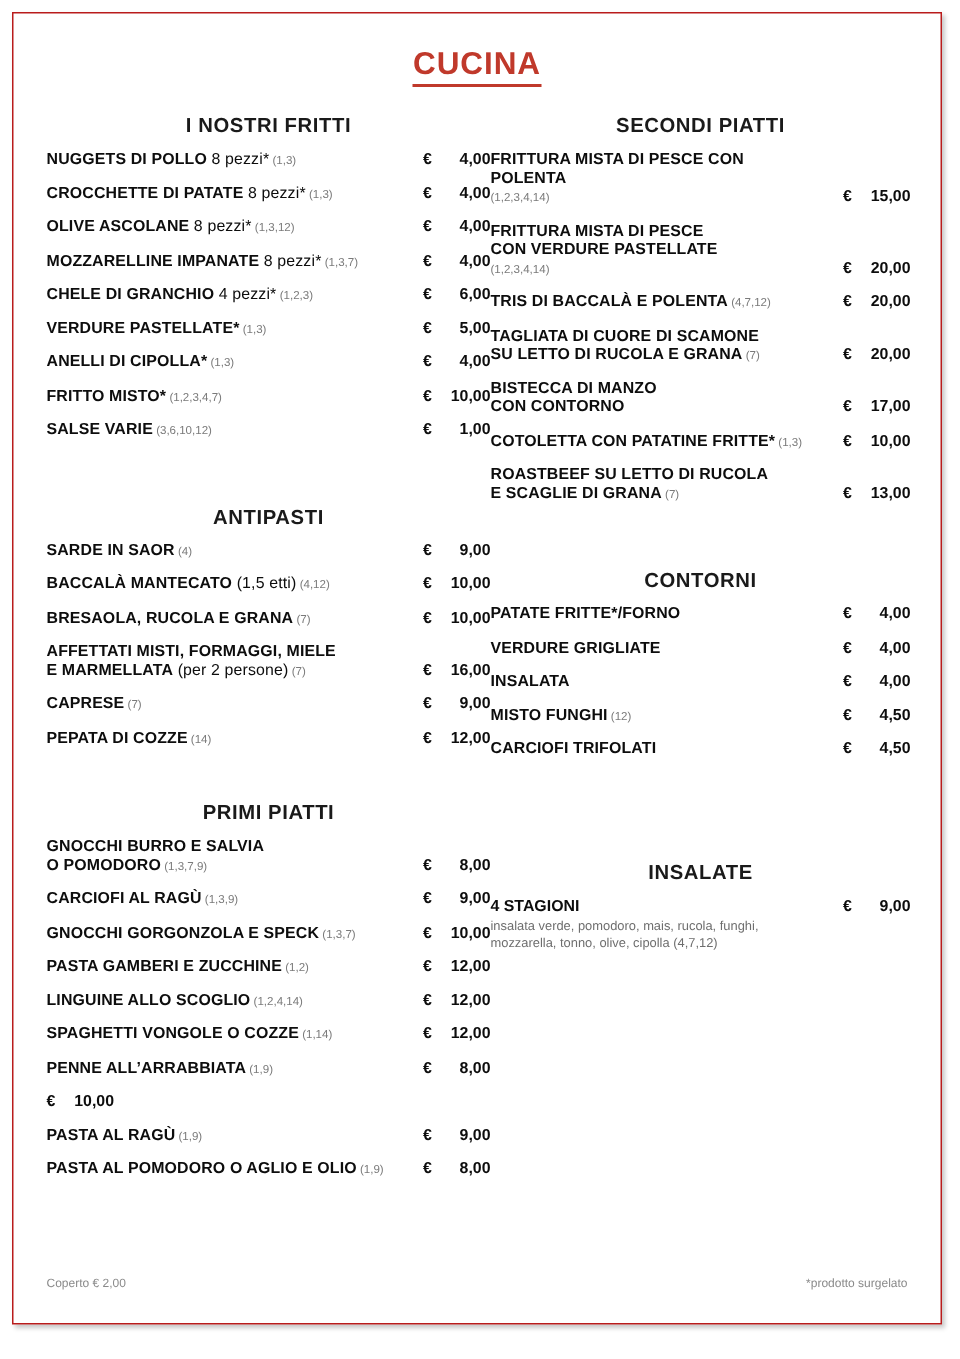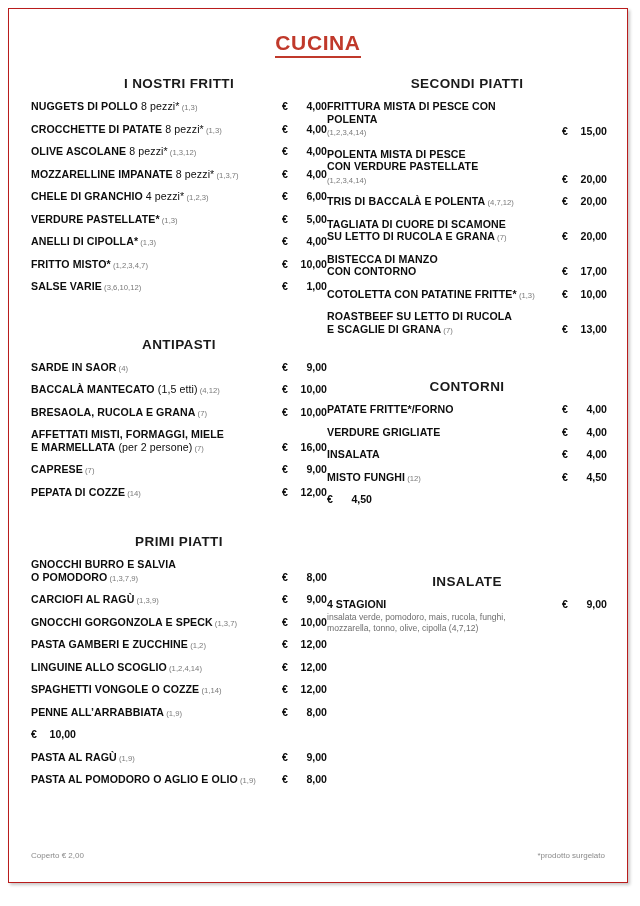--- a/index.html
+++ b/index.html
@@ -275,21 +275,21 @@
 
     <div class="col-right">
 
       <div class="section-head">SECONDI PIATTI</div>
       <div class="items" id="list-secondi">
           <div class="item">
             <div class="item-name"><span>FRITTURA MISTA DI PESCE CON POLENTA</span><br><span class="allerg">(1,2,3,4,14)</span></div>
             <div class="item-price"><span class="price-left">€</span><span class="price-num">15,00</span></div>
           </div>
           <div class="item two-line">
-            <div class="item-name"><span>POLENTA MISTA DI PESCE</span><br><span>CON VERDURE PASTELLATE</span><br><span class="allerg">(1,2,3,4,14)</span></div>
+            <div class="item-name"><span>FRITTURA MISTA DI PESCE</span><br><span>CON VERDURE PASTELLATE</span><br><span class="allerg">(1,2,3,4,14)</span></div>
             <div class="item-price"><span class="price-left">€</span><span class="price-num">20,00</span></div>
           </div>
           <div class="item">
             <div class="item-name"><span>TRIS DI BACCALÀ E POLENTA</span><span class="allerg"> (4,7,12)</span></div>
             <div class="item-price"><span class="price-left">€</span><span class="price-num">20,00</span></div>
           </div>
           <div class="item two-line">
             <div class="item-name"><span>TAGLIATA DI CUORE DI SCAMONE</span><br><span>SU LETTO DI RUCOLA E GRANA</span><span class="allerg"> (7)</span></div>
             <div class="item-price"><span class="price-left">€</span><span class="price-num">20,00</span></div>
           </div>
@@ -321,20 +321,21 @@
           </div>
           <div class="item">
             <div class="item-name"><span>INSALATA</span></div>
             <div class="item-price"><span class="price-left">€</span><span class="price-num">4,00</span></div>
           </div>
           <div class="item">
             <div class="item-name"><span>MISTO FUNGHI</span><span class="allerg"> (12)</span></div>
             <div class="item-price"><span class="price-left">€</span><span class="price-num">4,50</span></div>
           </div>
           <div class="item">
+            <div class="item-name"><span>CARCIOFI TRIFOLATI</span></div>
             <div class="item-price"><span class="price-left">€</span><span class="price-num">4,50</span></div>
           </div>
         </div>
 
       <div class="gap-xl"></div>
 
       <div class="section-head">INSALATE</div>
       <div class="items">
         <div class="salad-block">
           <div class="salad-left">

